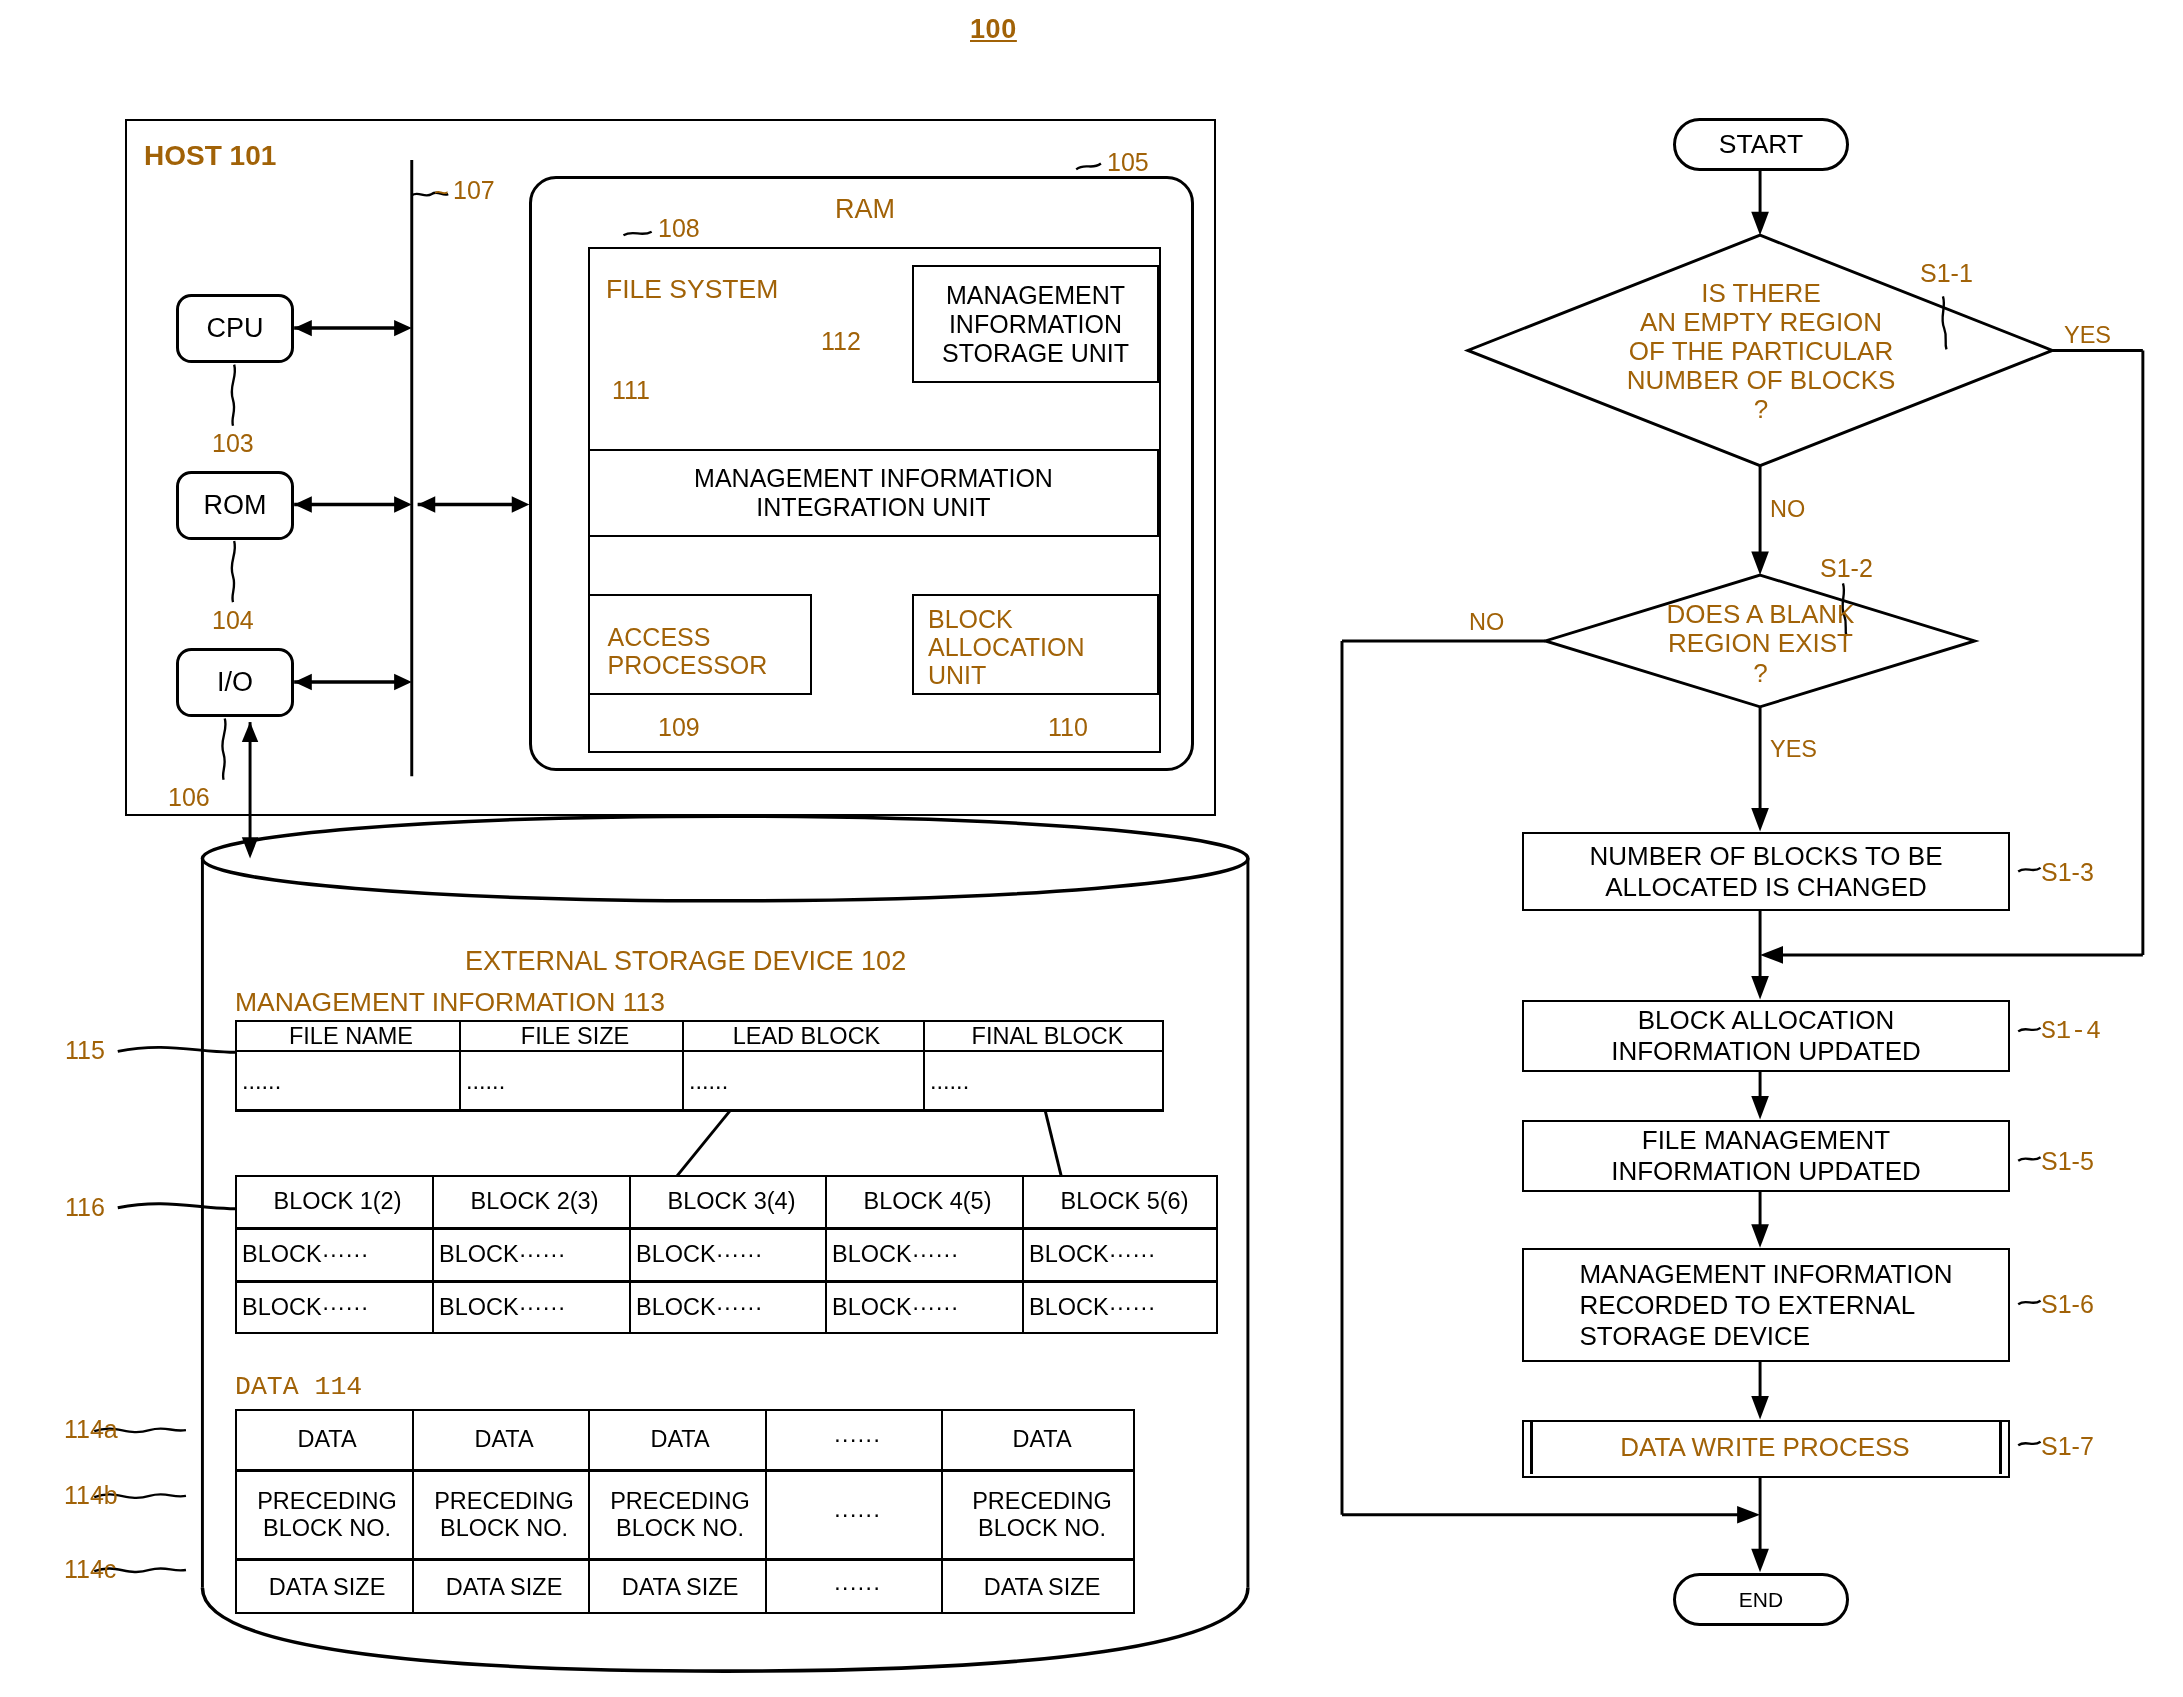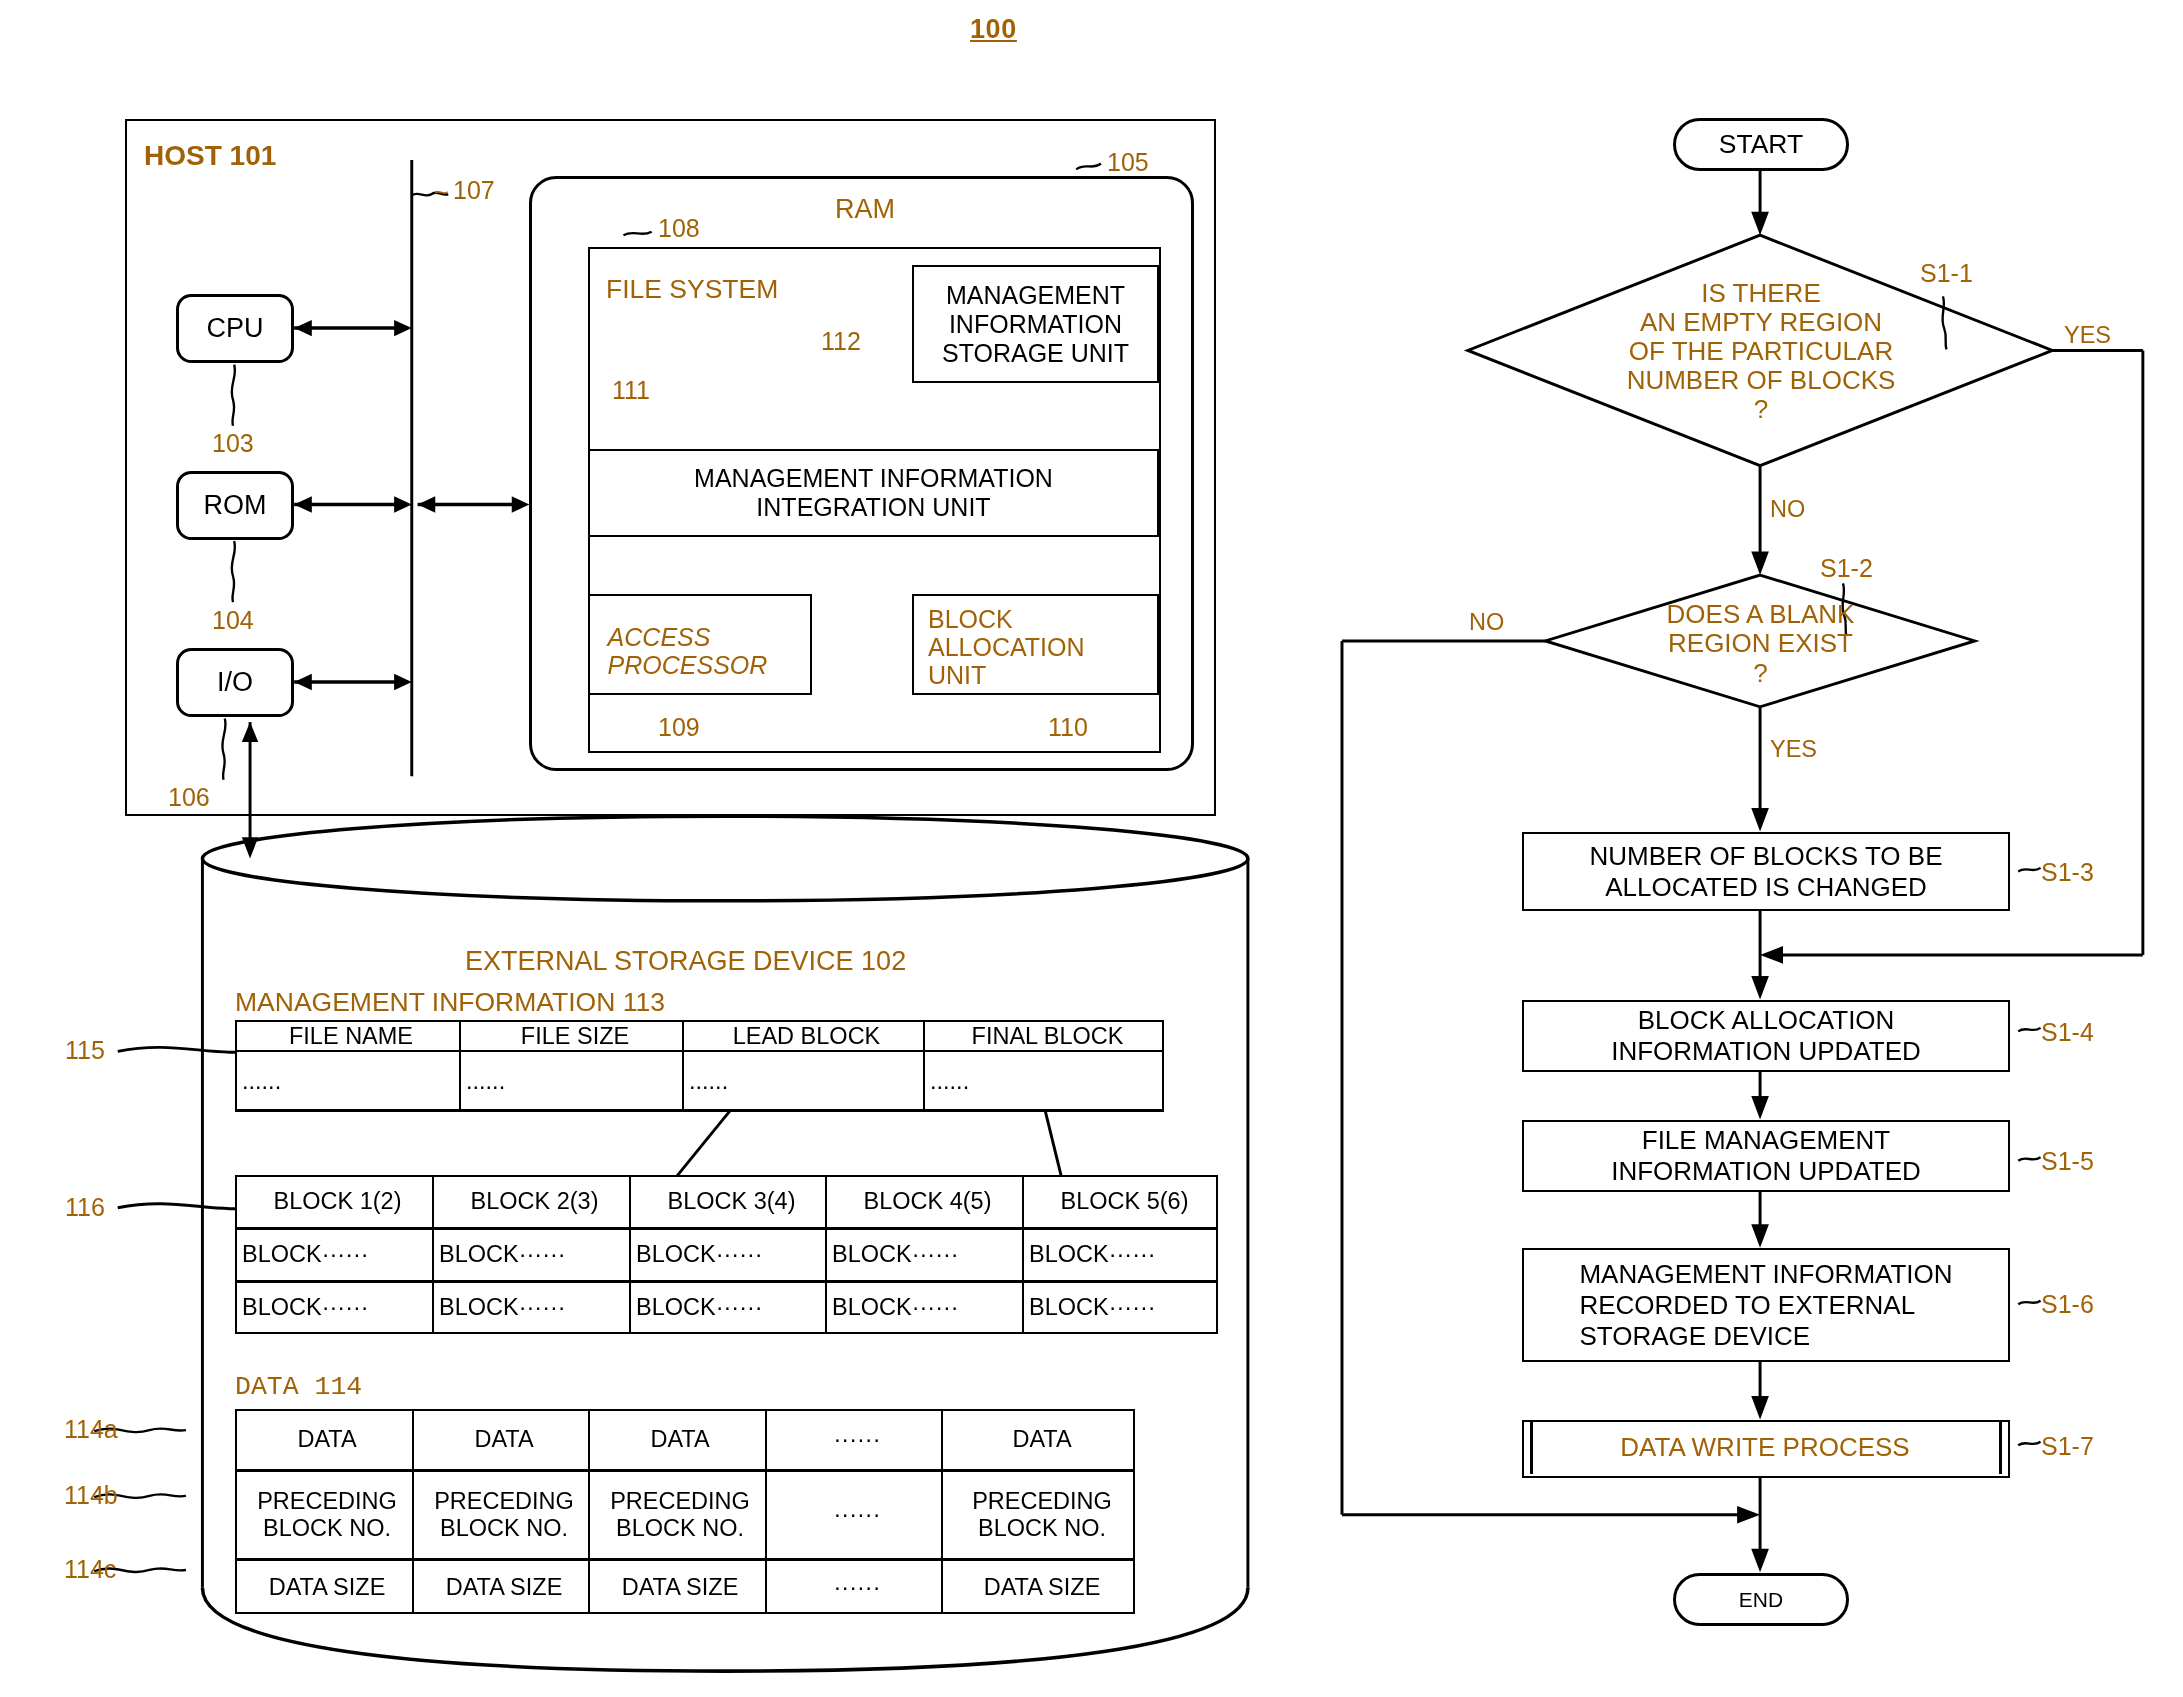--- a/index.html
+++ b/index.html
@@ -176,21 +176,21 @@
   <div class="box-thin ctr" style="left:912px; top:265px; width:247px; height:118px; font-size:25px; padding:2.4px;">
     <span class="ml">MANAGEMENT<br>INFORMATION<br>STORAGE UNIT</span>
   </div>
   <div class="txt refnum" style="left:821px; top:327px;">112</div>
 
   <div class="box-thin ctr" style="left:588px; top:449px; width:571px; height:88px; font-size:25px; padding:2.4px;">
     <span class="ml">MANAGEMENT INFORMATION<br>INTEGRATION UNIT</span>
   </div>
   <div class="txt refnum" style="left:612px; top:376px;">111</div>
 
-  <div class="box-thin" style="left:588px; top:594px; width:224px; height:101px;font-style:italic;">
+  <div class="box-thin" style="left:588px; top:594px; width:224px; height:101px;">
     <div class="txt ml" style="left:17.6px; top:27px; font-size:25px;">ACCESS<br>PROCESSOR</div>
   </div>
   <div class="txt refnum" style="left:658px; top:713px;">109</div>
 
   <div class="box-thin" style="left:912px; top:594px; width:247px; height:101px;">
     <div class="txt ml" style="left:14px; top:9.4px; font-size:25px;">BLOCK<br>ALLOCATION<br>UNIT</div>
   </div>
   <div class="txt refnum" style="left:1048px; top:713px;">110</div>
 
   <svg width="2183" height="1697" viewBox="0 0 3712 2886">
@@ -364,21 +364,21 @@
   <div class="txt label" style="left:1770px; top:736px;">YES</div>
 
   <div class="box ctr" style="left:1522px; top:832px; width:488px; height:79px; font-size:26px;">
     <span class="ml">NUMBER OF BLOCKS TO BE<br>ALLOCATED IS CHANGED</span>
   </div>
   <div class="txt refnum" style="left:2041px; top:858px;">S1-3</div>
 
   <div class="box ctr" style="left:1522px; top:1000px; width:488px; height:72px; font-size:26px;">
     <span class="ml">BLOCK ALLOCATION<br>INFORMATION UPDATED</span>
   </div>
-  <div class="txt refnum" style="left:2041px; top:1018px;">S1-4</div>
+  <div class="txt refnum" style="left:2041px; top:1018px;font-family:Liberation Mono, monospace;">S1-4</div>
 
   <div class="box ctr" style="left:1522px; top:1120px; width:488px; height:72px; font-size:26px;">
     <span class="ml">FILE MANAGEMENT<br>INFORMATION UPDATED</span>
   </div>
   <div class="txt refnum" style="left:2041px; top:1147px;">S1-5</div>
 
   <div class="box ctr" style="left:1522px; top:1248px; width:488px; height:114px; font-size:26px;">
     <span class="ml" style="text-align:left;">MANAGEMENT INFORMATION<br>RECORDED TO EXTERNAL<br>STORAGE DEVICE</span>
   </div>
   <div class="txt refnum" style="left:2041px; top:1290px;">S1-6</div>

